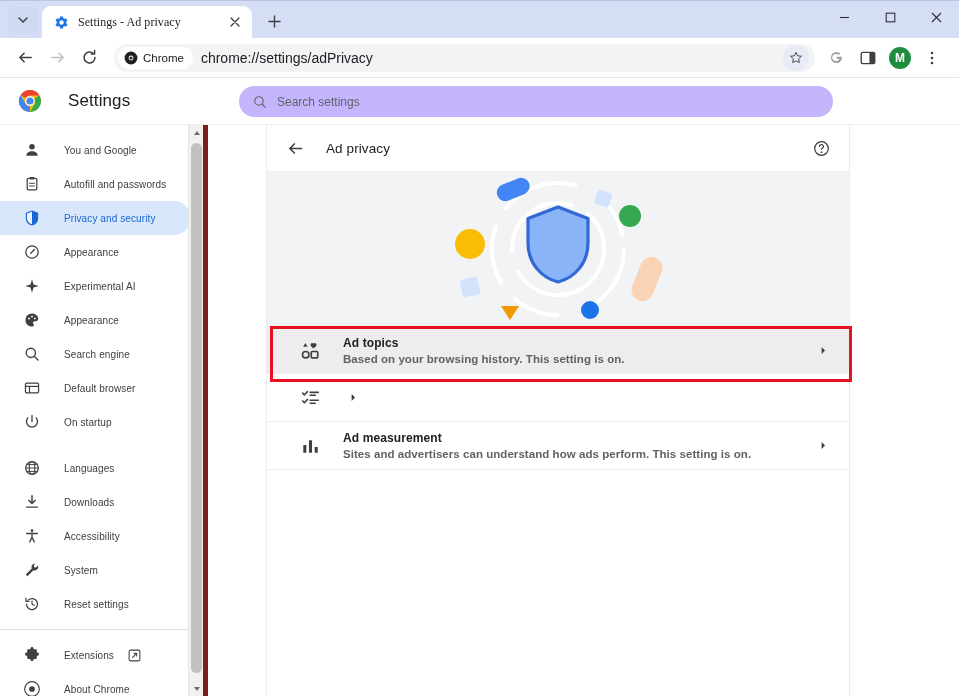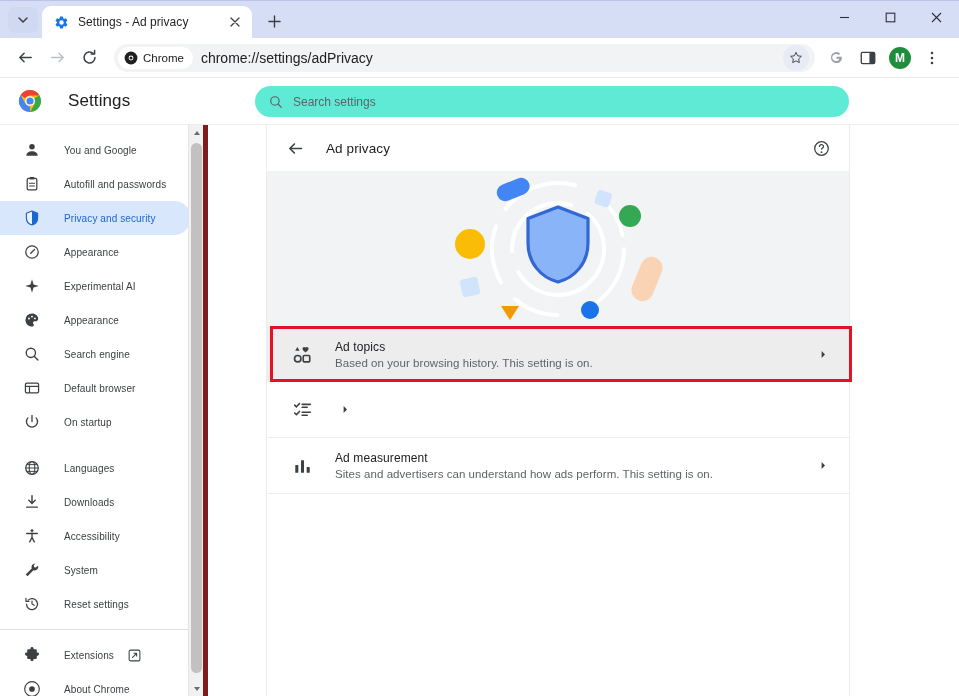--- a/index.html
+++ b/index.html
@@ -15,20 +15,21 @@
     background: #ffffff;
     overflow: hidden;
   }
 
   
   .tabstrip {
     position: absolute; left: 0; top: 0; width: 959px; height: 38px;
     background: #d6def5;
     display: flex; align-items: flex-end;
     border-top: 1px solid #b9c4e6;
+    font-family: Liberation Serif, serif;
   }
   .tabstrip-left-pad { width: 8px; height: 100%; }
   .tab-search-btn {
     width: 30px; height: 26px; margin-bottom: 5px;
     display: flex; align-items: center; justify-content: center;
     border-radius: 6px; cursor: pointer;
     background: #cfd9f2;
   }
   .tab {
     height: 32px; min-width: 210px; max-width: 230px;
@@ -126,23 +127,23 @@
     display: flex; align-items: center;
     border-bottom: 1px solid #ededed;
   }
   .chrome-logo-wrap { margin-left: 18px; width: 24px; height: 24px; flex: 0 0 24px; }
   .settings-title {
     font-size: 17px; color: #202124;
     margin-left: 26px; flex: 0 0 auto;
     letter-spacing: 0.1px;
   }
   .search-box {
-    position: absolute; left: 255px; top: 8px;
+    position: absolute; left: 239px; top: 8px;
     width: 594px; height: 31px;
-    background: #5eead4;
+    background: #c4b5fd;
     border-radius: 16px;
     display: flex; align-items: center;
     padding: 0 14px;
     cursor: text;
   }
   .search-placeholder { font-size: 12px; color: #5f6368; margin-left: 10px; }
 
   
   .sidebar {
     position: absolute; left: 0; top: 125px;
@@ -239,26 +240,27 @@
   .hero {
     height: 155px;
     background: #f1f3f4;
     display: flex; align-items: center; justify-content: center;
     position: relative;
   }
 
   .rows { position: relative; }
   .row {
     display: flex; align-items: center;
-    height: 56px;
-    padding: 0 16px 0 24px;
+    height: 48px;
+    padding: 0 16px 0 32px;
     cursor: pointer;
     background: #ffffff;
     border-bottom: 1px solid #ededed;
     position: relative;
+    font-weight: bold;
   }
   .row.highlighted {
     background: #ededed;
     border-bottom: none;
   }
   .row-icon {
     width: 22px; height: 22px; flex: 0 0 22px;
     display: flex; align-items: center; justify-content: center;
     margin-right: 22px;
   }

